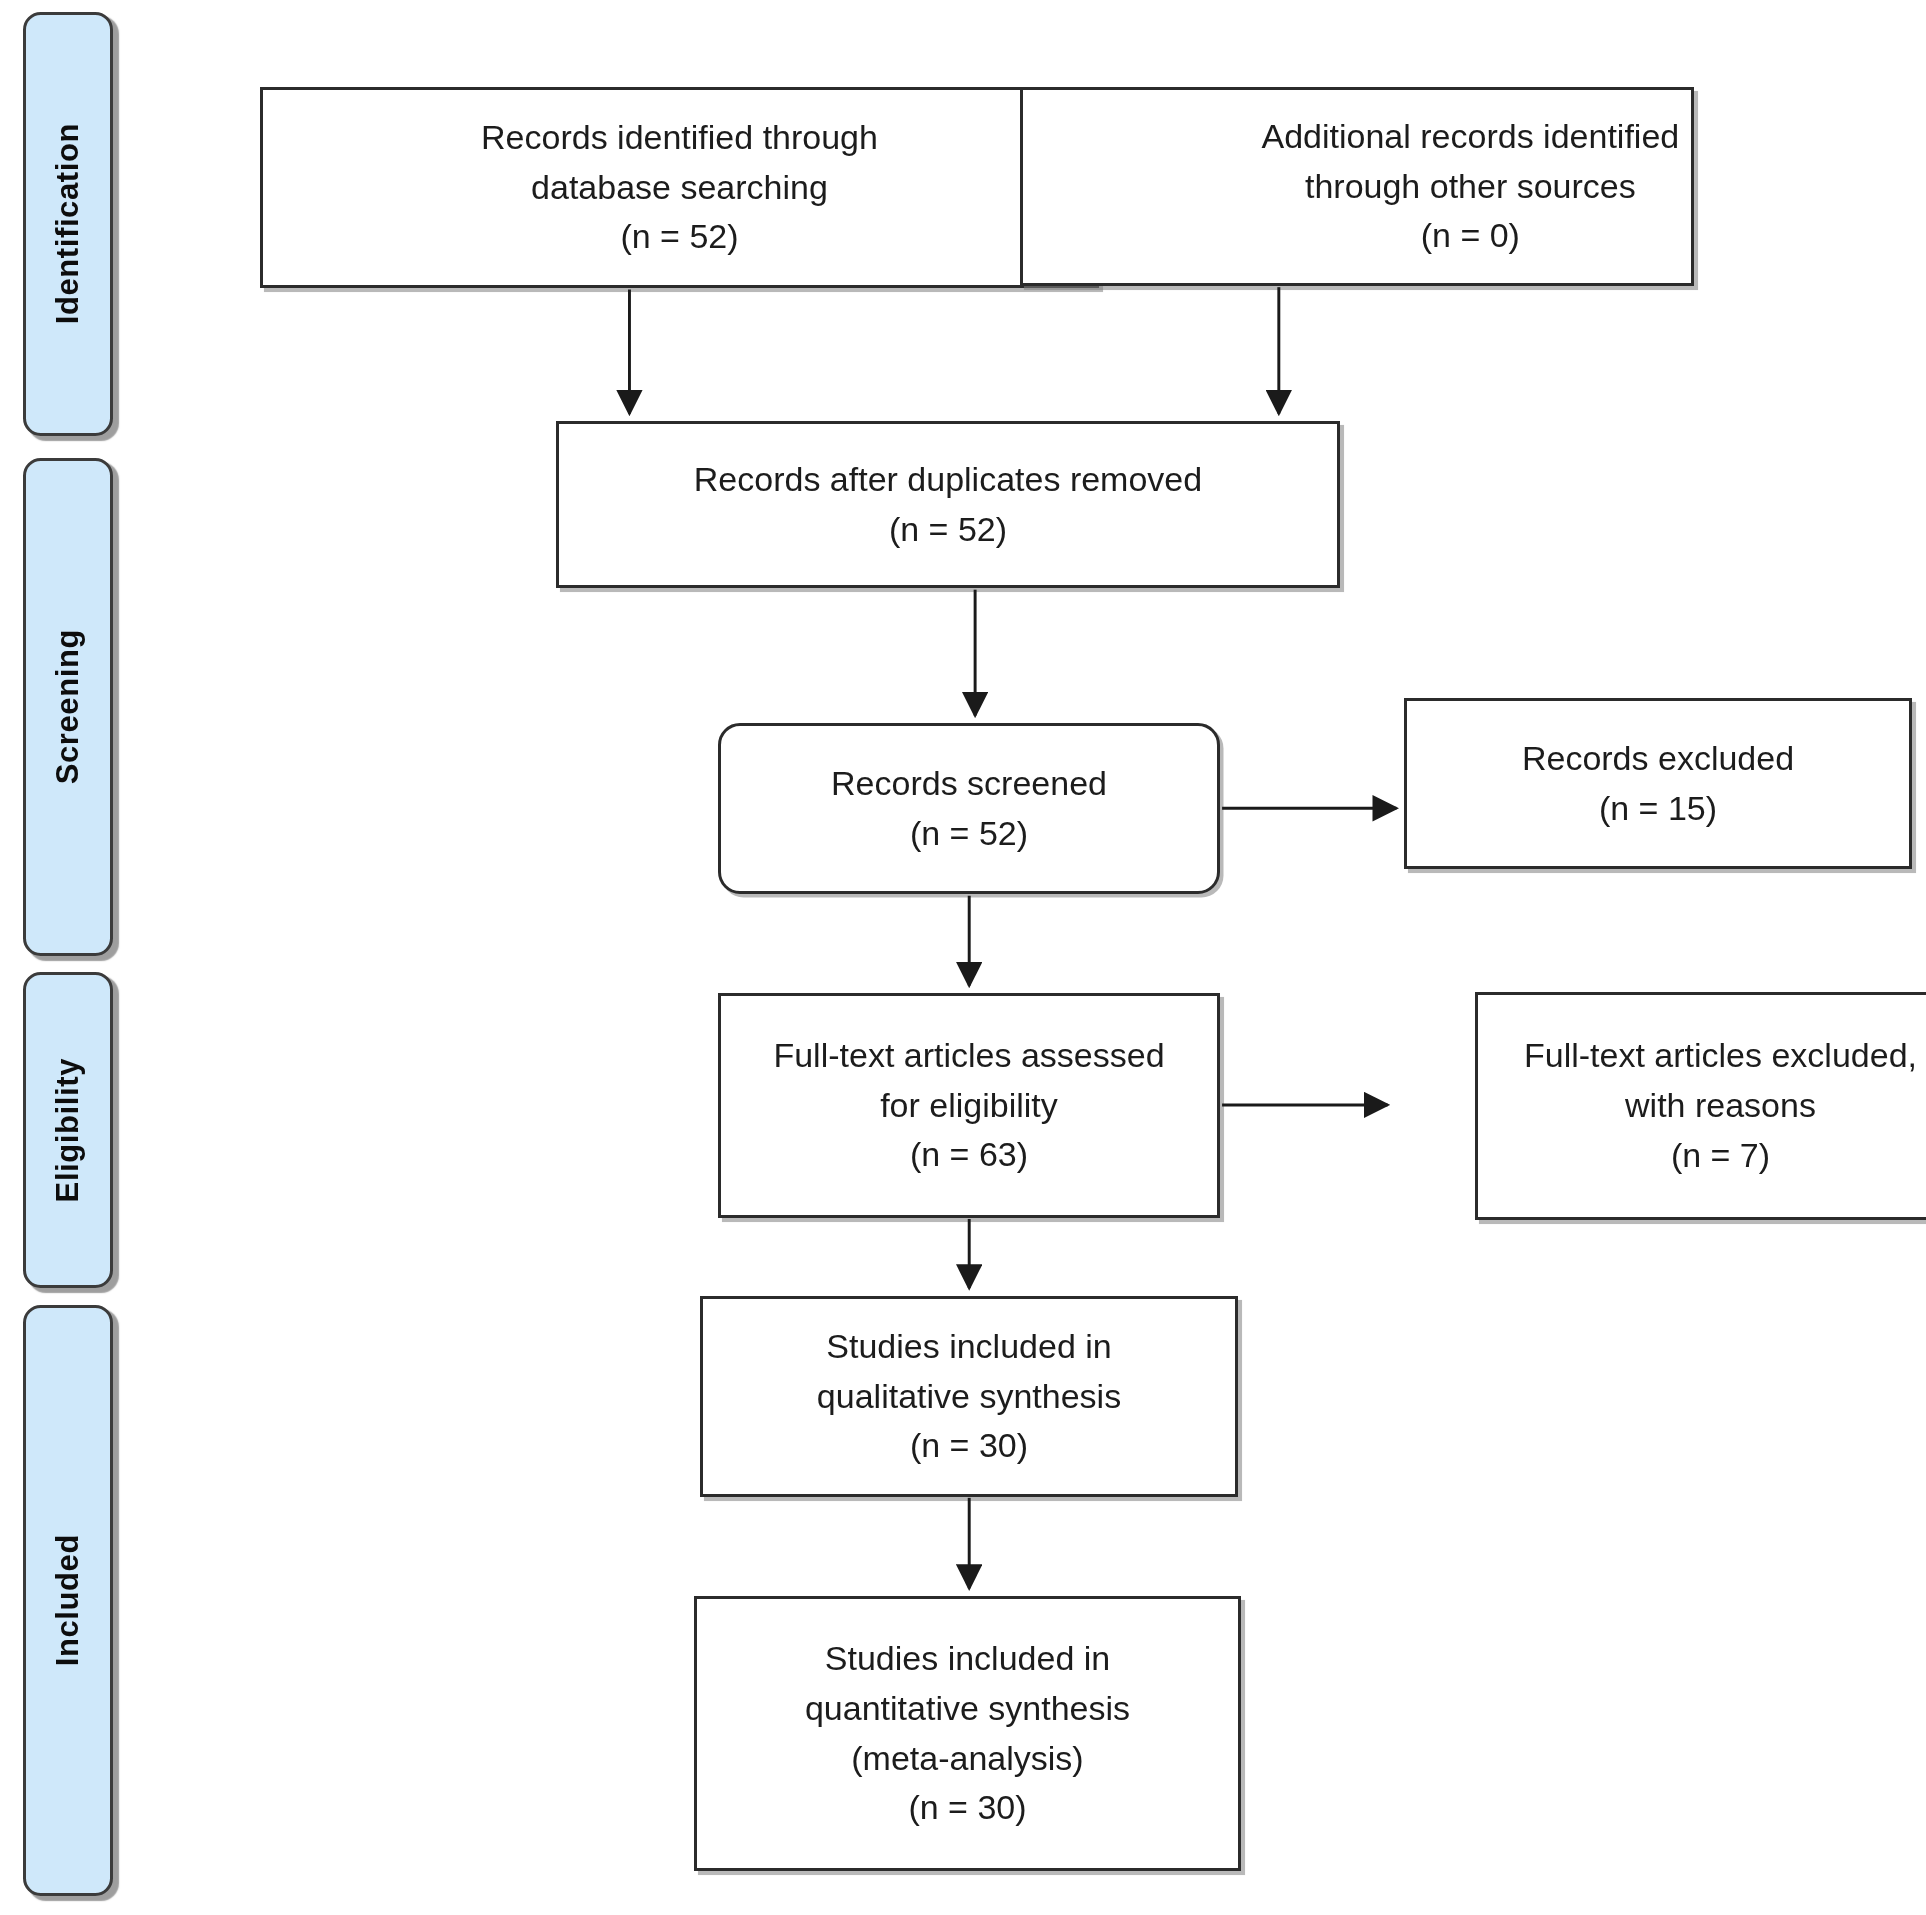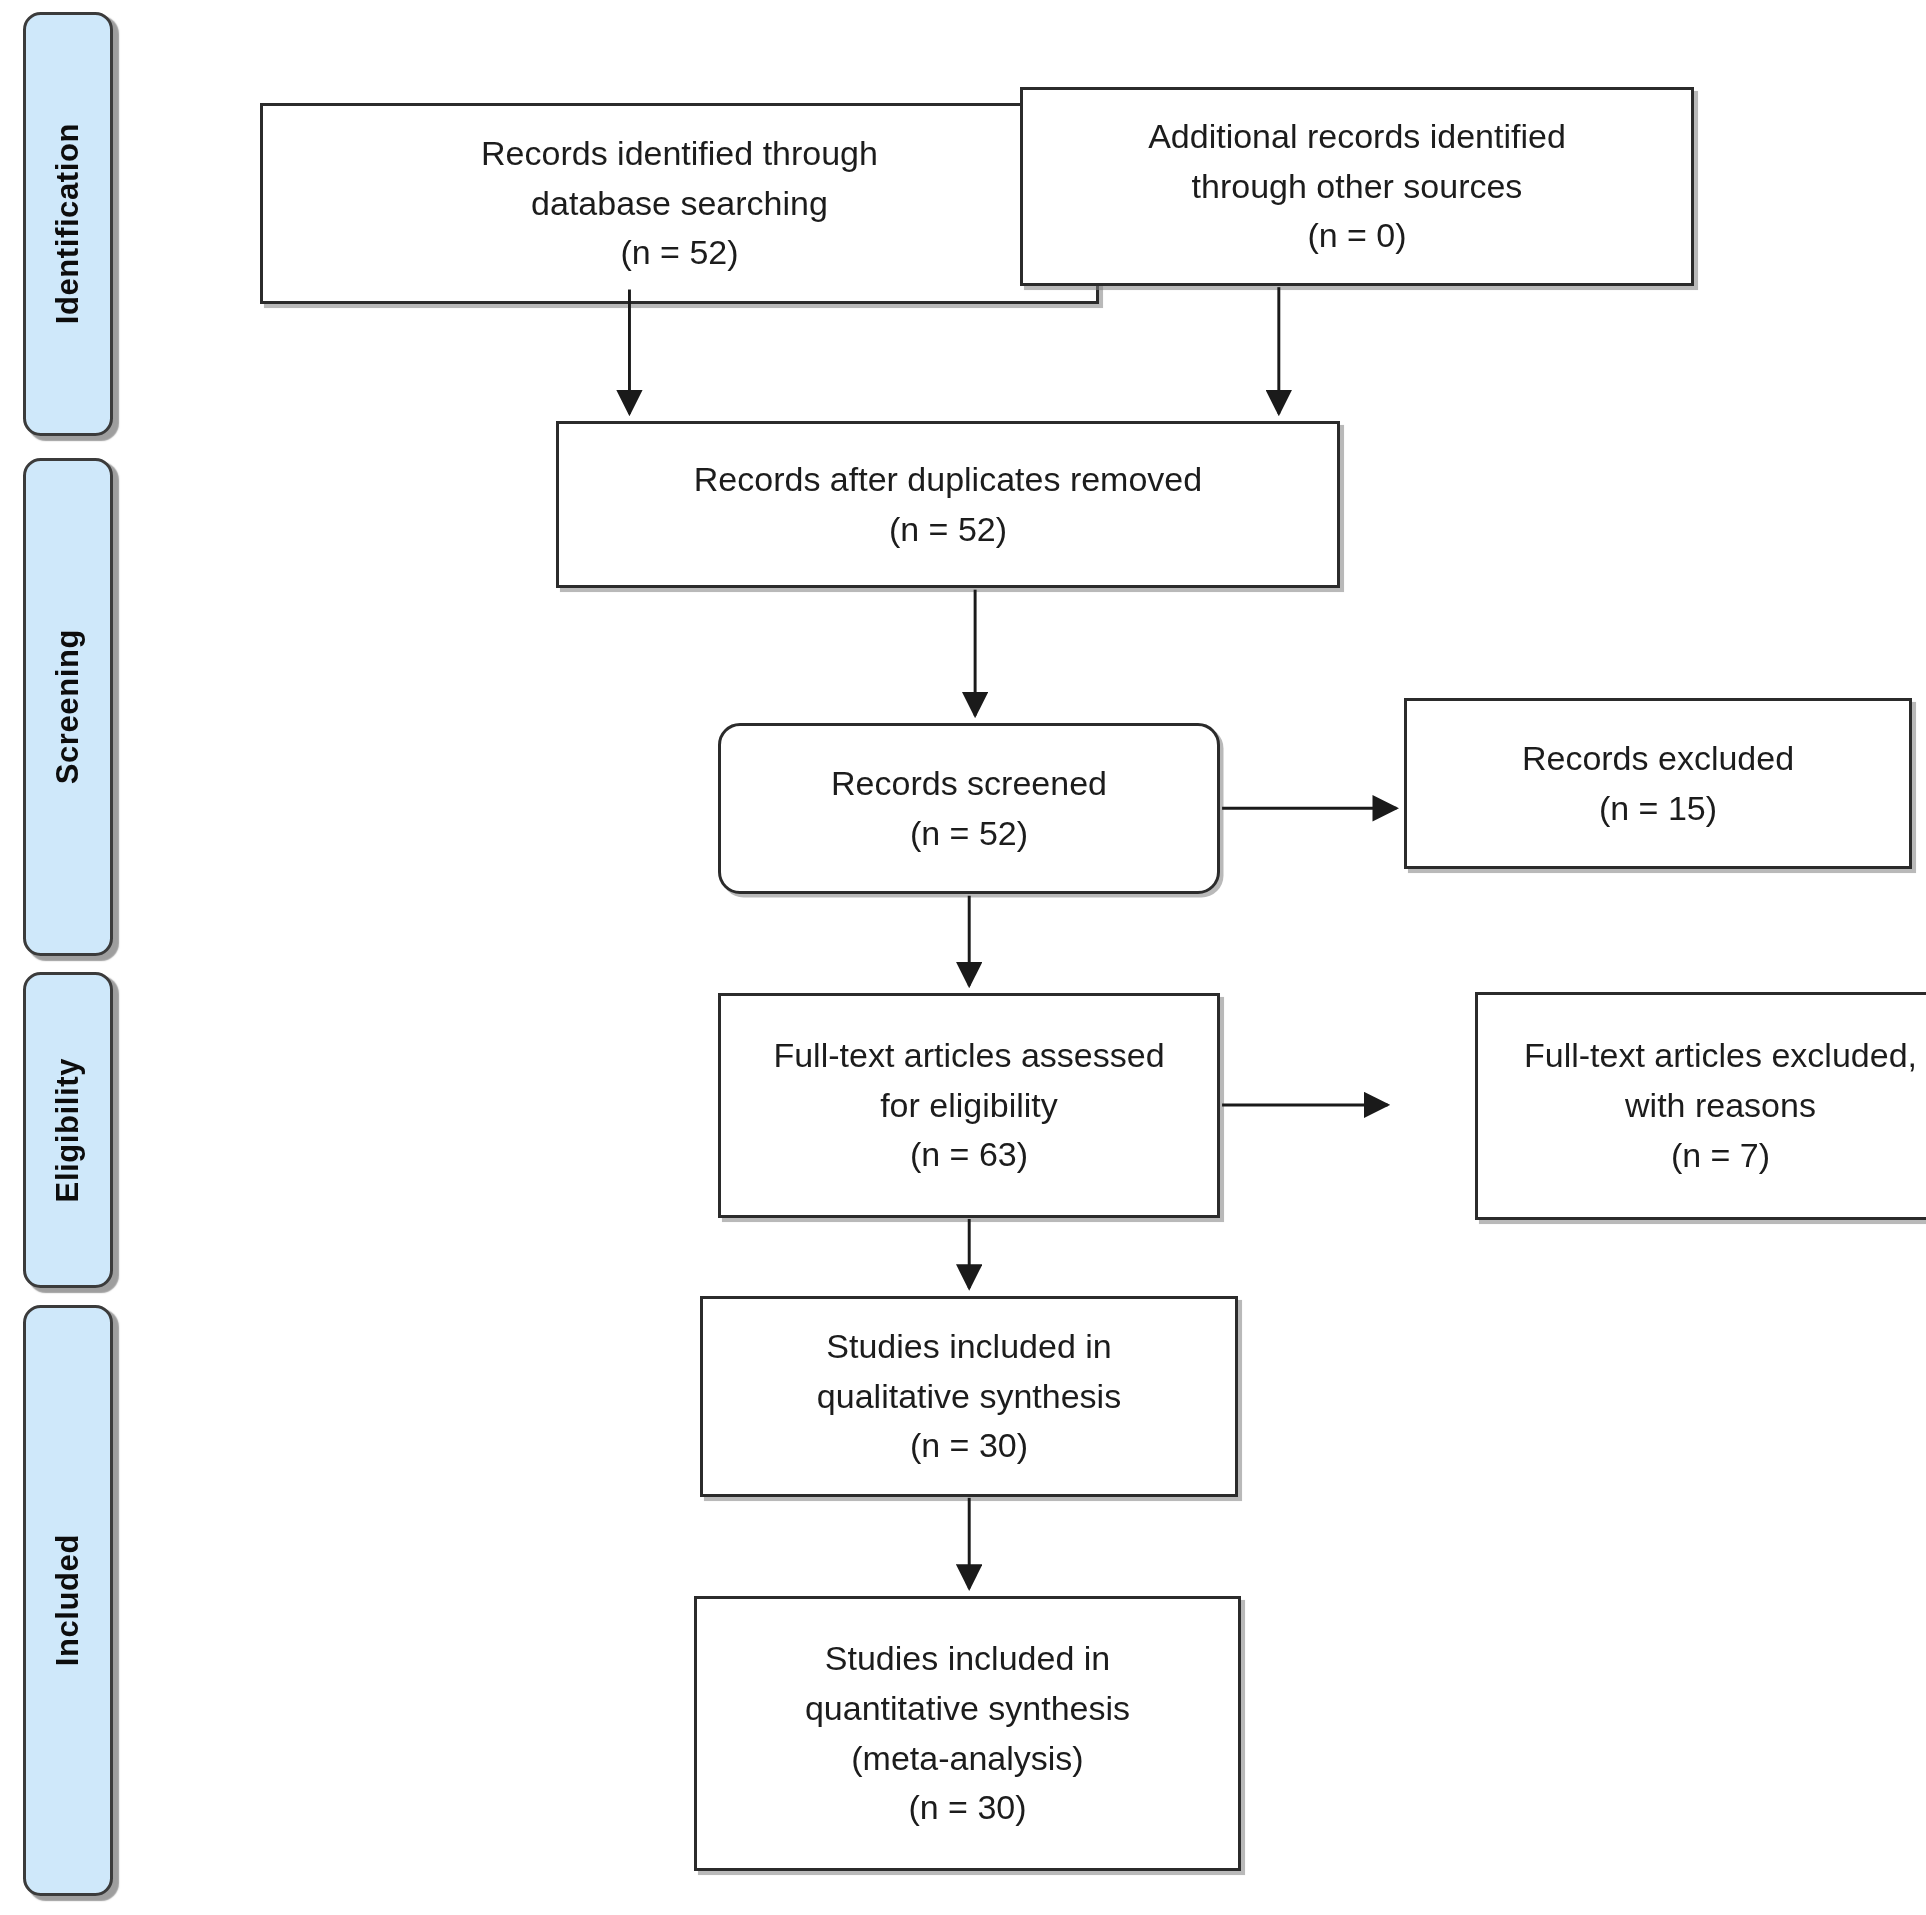--- a/index.html
+++ b/index.html
@@ -54,22 +54,22 @@
     justify-content: center;
     text-align: center;
   }
   .fbox .box-text {
     white-space: pre-line;
     font-size: 34px;
     line-height: 1.47;
     color: #1c1c1c;
     padding: 0 11.8px;
   }
-  .box-records-identified    { left: 260px;  top: 87px;  width: 839px; height: 201px; margin-top: 16px; }
-  .box-additional-records    { left: 1020px; top: 87px;  width: 674px; height: 199px; }
+  .box-records-identified    { left: 260px;  top: 87px;  width: 839px; height: 201px; }
+  .box-additional-records    { left: 1020px; top: 87px;  width: 674px; height: 199px; justify-content: flex-end; }
   .box-records-after-dup     { left: 556px;  top: 421px;  width: 784px; height: 167px; }
   .box-records-screened      { left: 718px; top: 723px; width: 502px;  height: 171px; border-radius: 22px; }
   .box-records-excluded      { left: 1404px; top: 698px; width: 508px;  height: 171px; }
   .box-fulltext-assessed     { left: 718px; top: 993px; width: 502px;  height: 225px; }
   .box-fulltext-excluded     { left: 1475px; top: 992px; width: 491px;  height: 228px; }
   .box-qualitative           { left: 700px; top: 1296px; width: 538px;  height: 201px; }
   .box-quantitative          { left: 694px; top: 1596px; width: 547px;  height: 275px; }
 
   
   .arrows {

